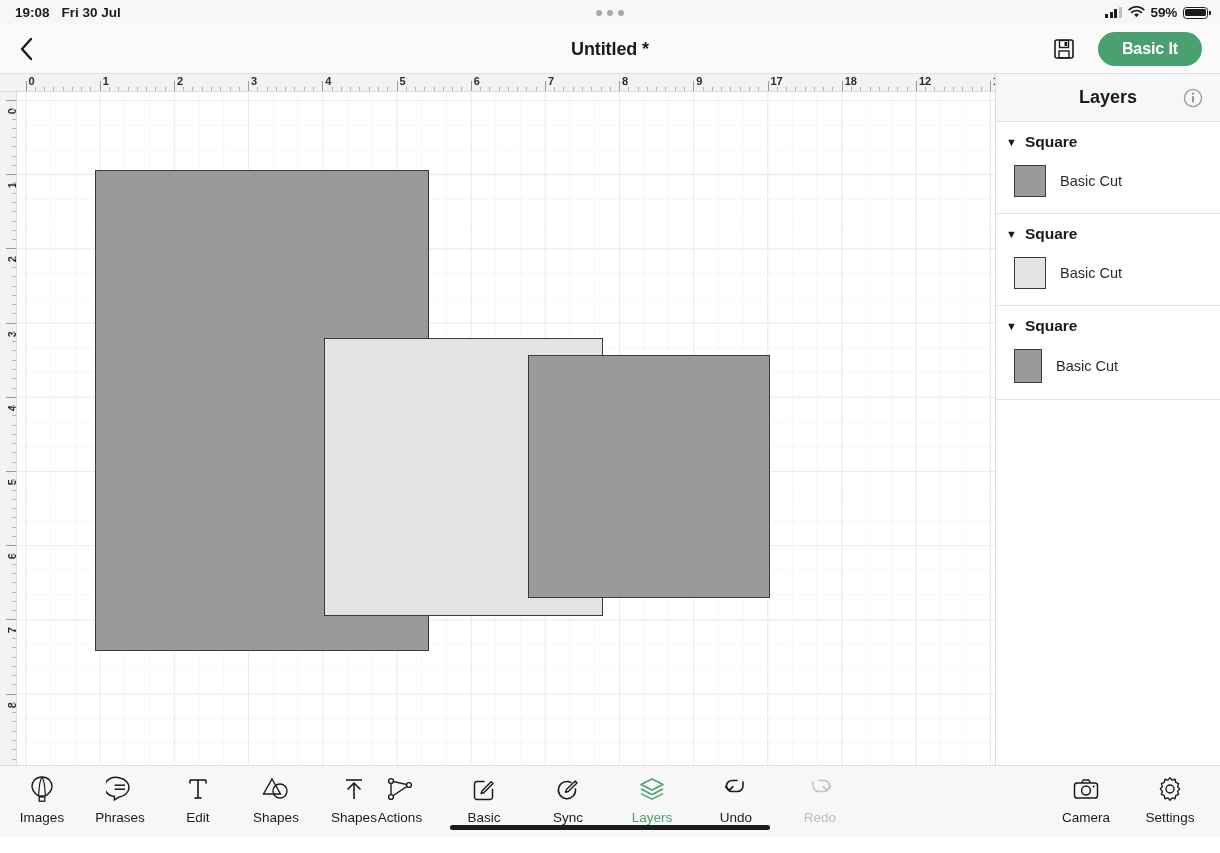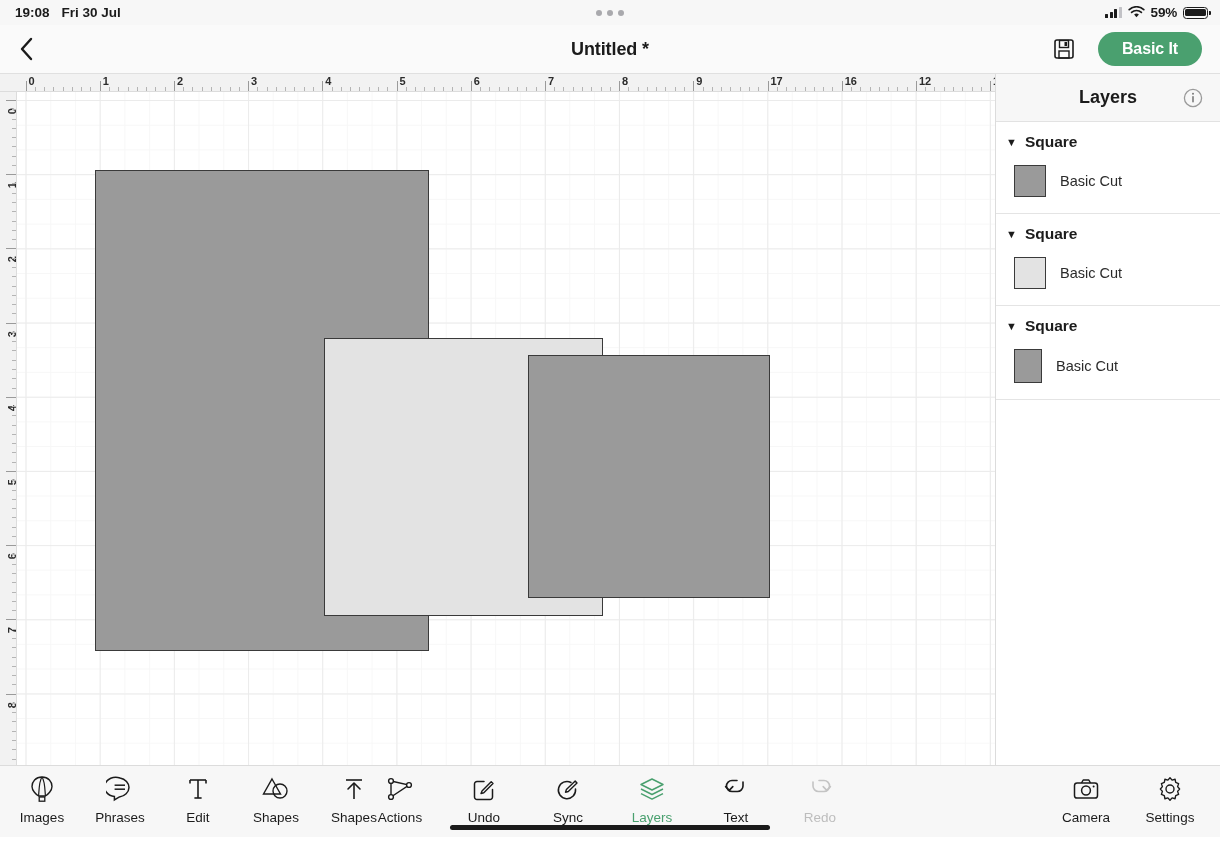--- a/index.html
+++ b/index.html
@@ -281,21 +281,21 @@
       <div class="rh-tick major" style="left: 767.5px;"></div>
       <div class="rh-label" style="left: 770.5px;">17</div>
       <div class="rh-tick minor" style="left: 776.775px;"></div>
       <div class="rh-tick minor" style="left: 786.05px;"></div>
       <div class="rh-tick minor" style="left: 795.325px;"></div>
       <div class="rh-tick minor" style="left: 804.6px;"></div>
       <div class="rh-tick minor" style="left: 813.875px;"></div>
       <div class="rh-tick minor" style="left: 823.15px;"></div>
       <div class="rh-tick minor" style="left: 832.425px;"></div>
       <div class="rh-tick major" style="left: 841.7px;"></div>
-      <div class="rh-label" style="left: 844.7px;">16</div>
+      <div class="rh-label" style="left: 844.7px;">18</div>
       <div class="rh-tick minor" style="left: 850.975px;"></div>
       <div class="rh-tick minor" style="left: 860.25px;"></div>
       <div class="rh-tick minor" style="left: 869.525px;"></div>
       <div class="rh-tick minor" style="left: 878.8px;"></div>
       <div class="rh-tick minor" style="left: 888.075px;"></div>
       <div class="rh-tick minor" style="left: 897.35px;"></div>
       <div class="rh-tick minor" style="left: 906.625px;"></div>
       <div class="rh-tick major" style="left: 915.9px;"></div>
       <div class="rh-label" style="left: 918.9px;">12</div>
       <div class="rh-tick minor" style="left: 925.175px;"></div>
@@ -511,21 +511,21 @@
           </div>
           <div class="tb-label">Actions</div>
         </div>
         <div class="tb-item">
           <div class="tb-ico">
             <svg width="28" height="27" viewBox="0 0 28 27">
               <path d="M22.5 13.5 V21 A2.5 2.5 0 0 1 20 23.5 H7 A2.5 2.5 0 0 1 4.5 21 V8 A2.5 2.5 0 0 1 7 5.5 H14" stroke="#1b1b1b" stroke-width="1.5" fill="none" stroke-linecap="round"></path>
               <path d="M11 17.5 L13.8 16.8 L23 7.6 L21.2 5.8 L12 15 Z" stroke="#1b1b1b" stroke-width="1.4" fill="none" stroke-linejoin="round"></path>
             </svg>
           </div>
-          <div class="tb-label">Undo</div>
+          <div class="tb-label">Basic</div>
         </div>
         <div class="tb-item">
           <div class="tb-ico">
             <svg width="28" height="27" viewBox="0 0 28 27">
               <path d="M17 6.5 A8.6 8.6 0 1 0 21.5 13" stroke="#1b1b1b" stroke-width="1.5" fill="none" stroke-linecap="round"></path>
               <path d="M11.5 16.2 L14.3 15.5 L23 6.9 L21.2 5 L12.4 13.6 Z" stroke="#1b1b1b" stroke-width="1.4" fill="none" stroke-linejoin="round"></path>
             </svg>
           </div>
           <div class="tb-label">Sync</div>
         </div>
@@ -539,21 +539,21 @@
           </div>
           <div class="tb-label">Layers</div>
         </div>
         <div class="tb-item">
           <div class="tb-ico">
             <svg width="28" height="24" viewBox="0 0 28 24">
               <path d="M7 13 L7 9 A5.5 5.5 0 0 1 12.5 3.5 H18 A5.5 5.5 0 0 1 18 14.5 H13" stroke="#1b1b1b" stroke-width="1.6" fill="none" stroke-linecap="round" transform="rotate(180 14 9)"></path>
               <path d="M3.6 9.6 L7.2 13.4 L10.8 9.6" stroke="#1b1b1b" stroke-width="1.6" fill="none" stroke-linecap="round" stroke-linejoin="round"></path>
             </svg>
           </div>
-          <div class="tb-label">Text</div>
+          <div class="tb-label">Undo</div>
         </div>
         <div class="tb-item disabled">
           <div class="tb-ico">
             <svg width="28" height="24" viewBox="0 0 28 24">
               <path d="M21 13 L21 9 A5.5 5.5 0 0 0 15.5 3.5 H10 A5.5 5.5 0 0 0 10 14.5 H15" stroke="#c4c4c4" stroke-width="1.6" fill="none" stroke-linecap="round" transform="rotate(180 14 9)"></path>
               <path d="M17.2 9.6 L20.8 13.4 L24.4 9.6" stroke="#c4c4c4" stroke-width="1.6" fill="none" stroke-linecap="round" stroke-linejoin="round"></path>
             </svg>
           </div>
           <div class="tb-label">Redo</div>
         </div>

